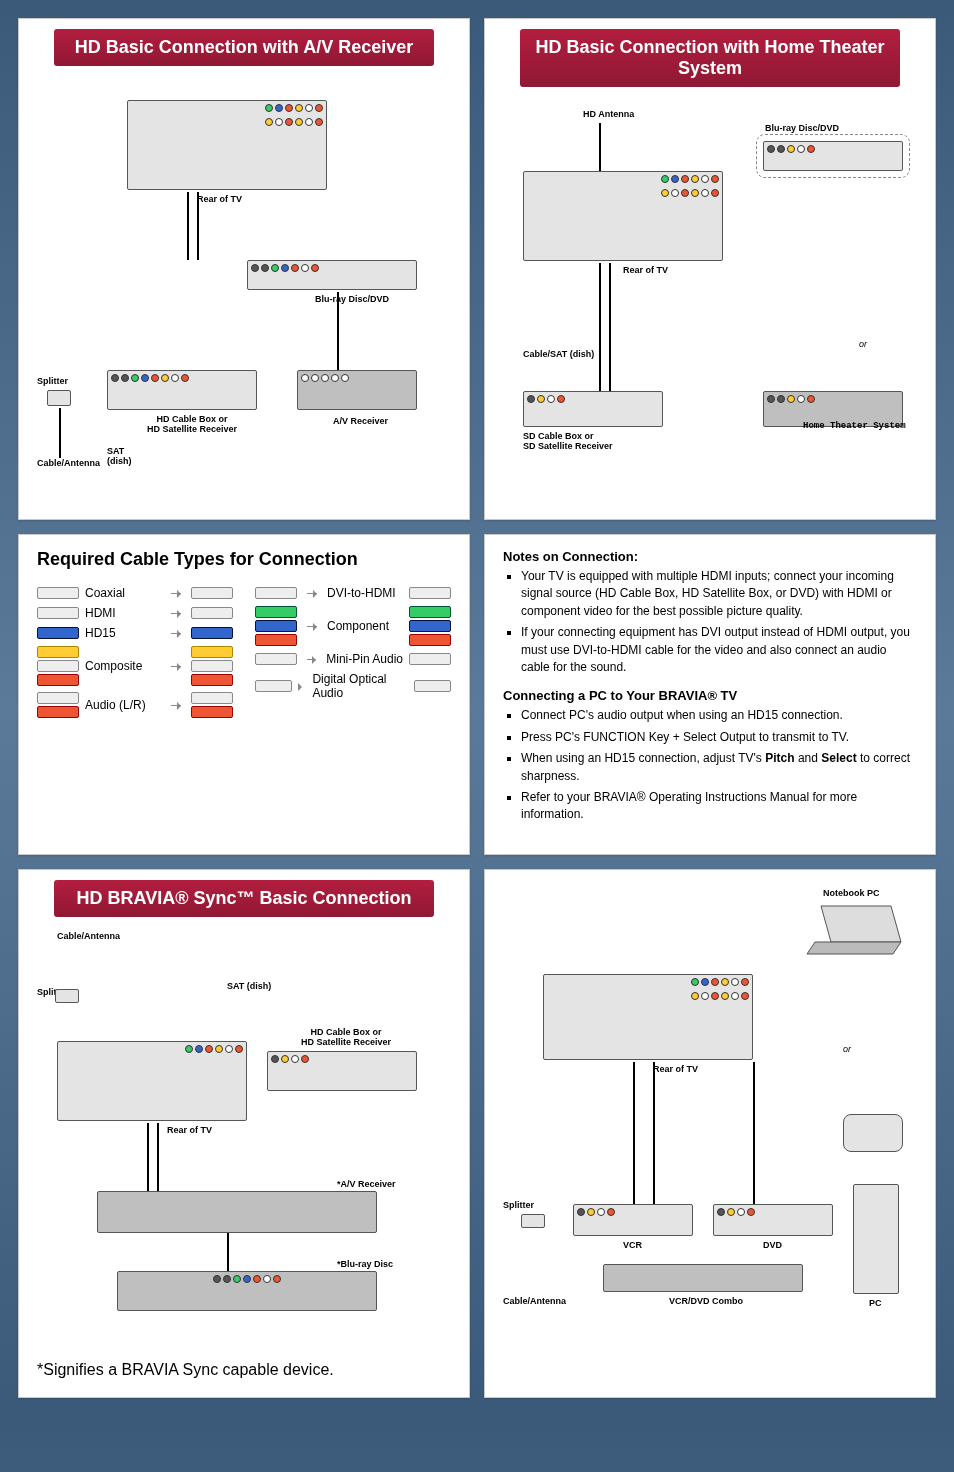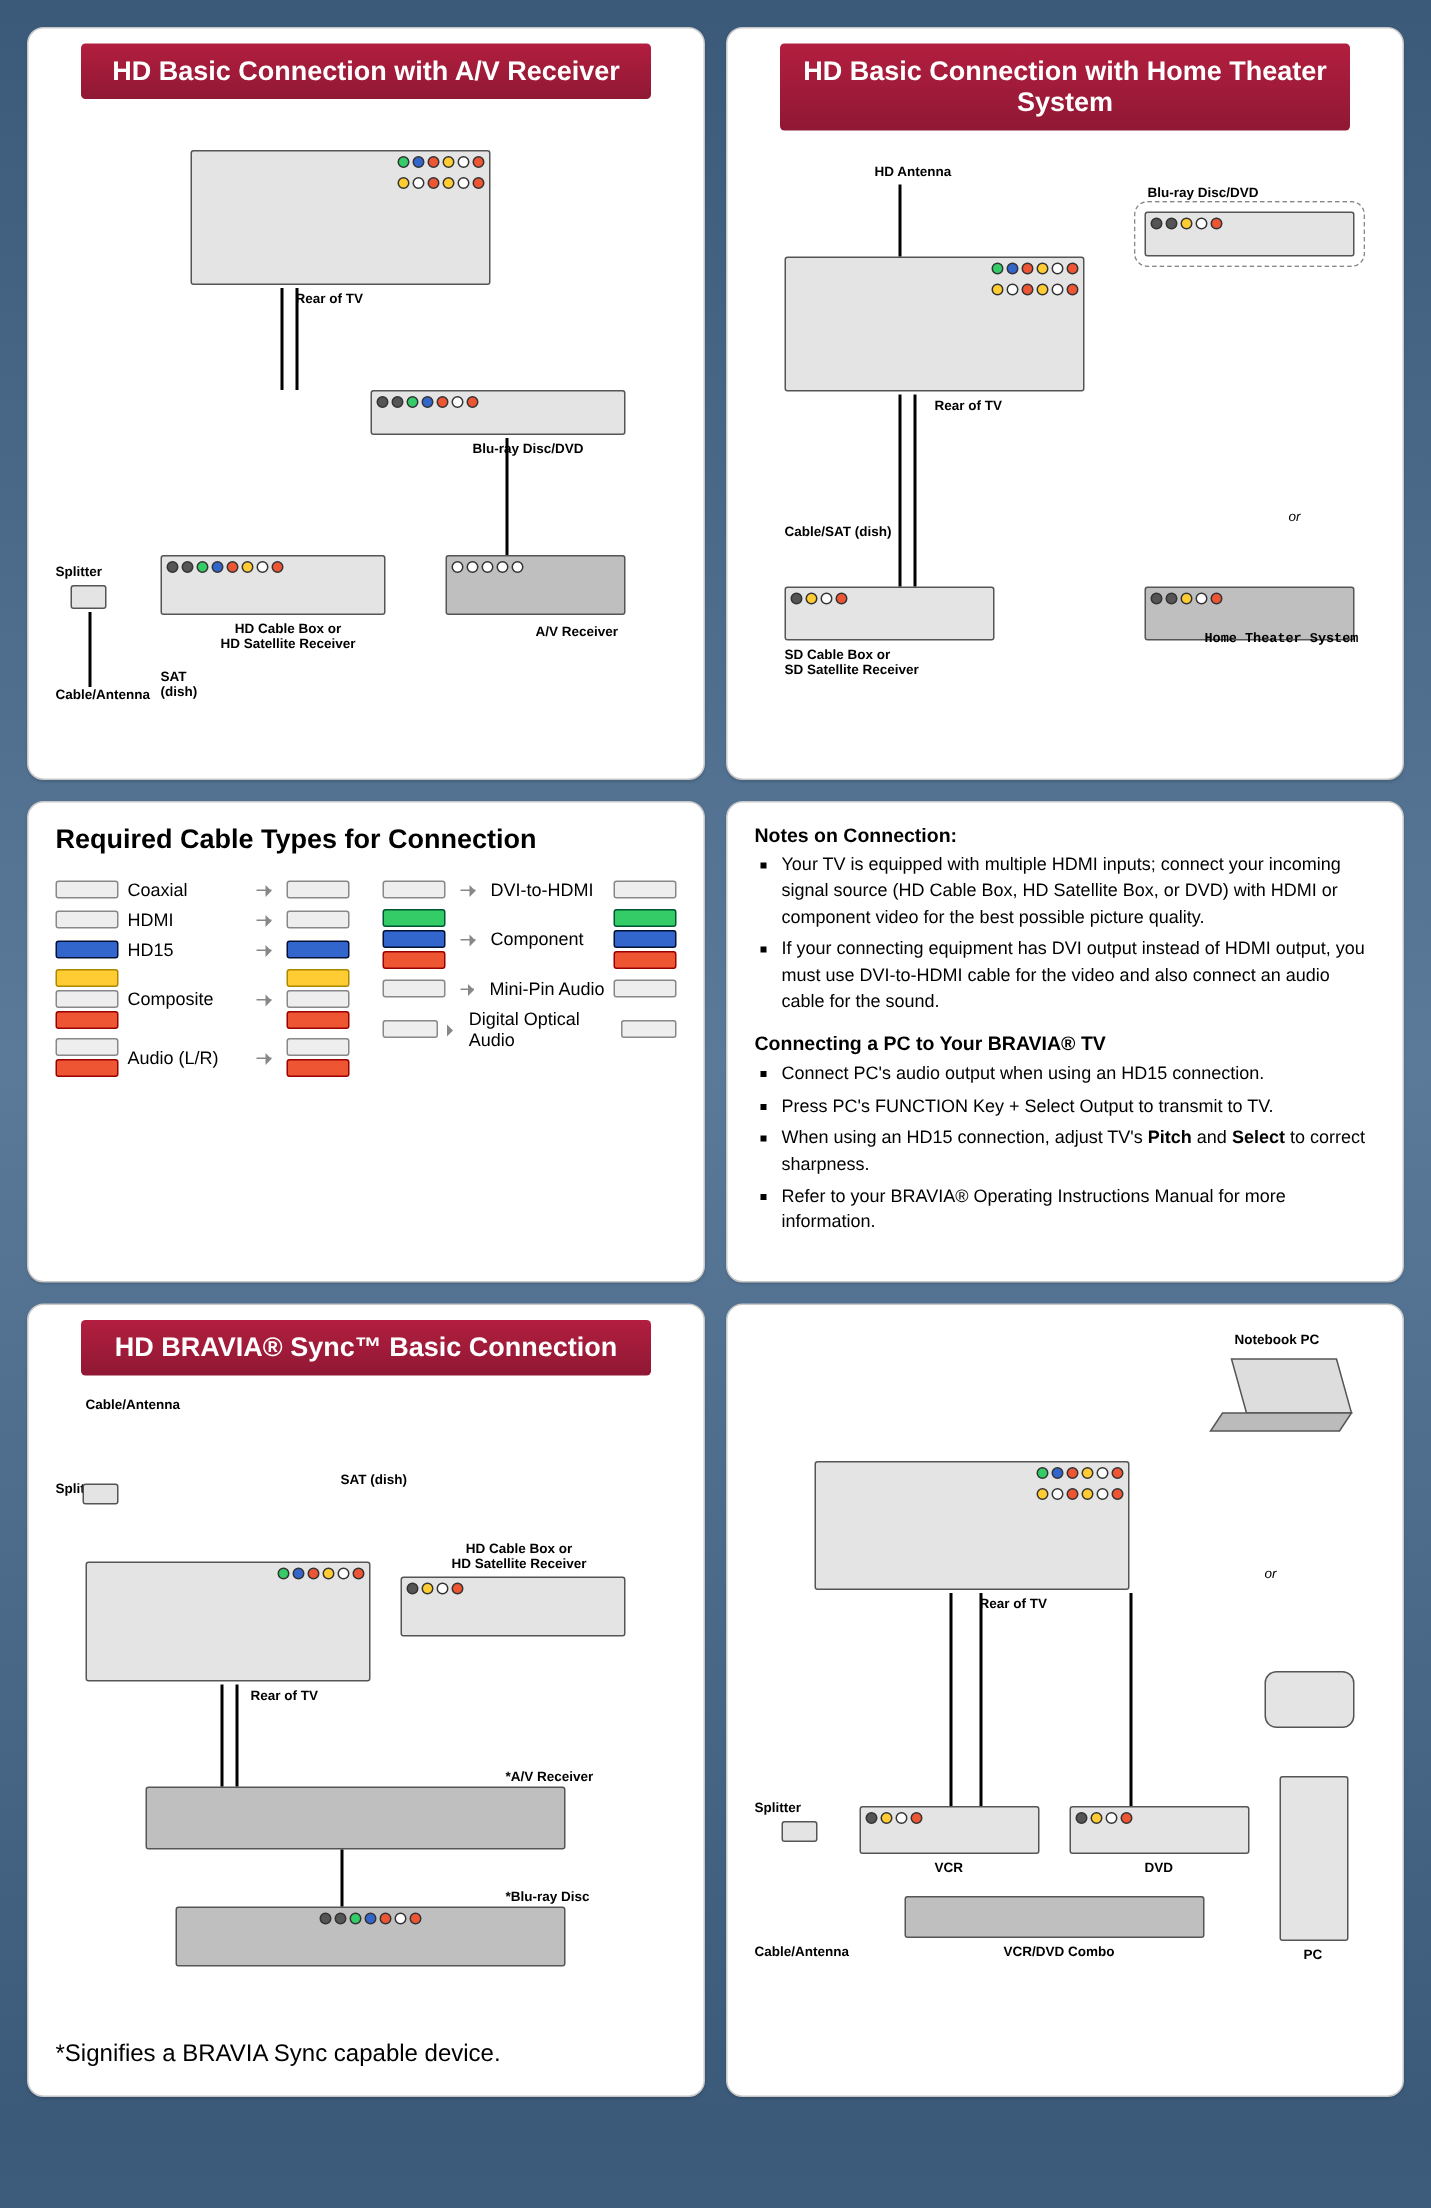--- a/index.html
+++ b/index.html
@@ -10,21 +10,21 @@
     width: 954px;
   }
   .page {
     display: grid;
     grid-template-columns: 1fr 1fr;
     gap: 14px;
   }
   .card {
     background: #fff;
     border: 1px solid #c8c8c8;
-    border-radius: 11px;
+    border-radius: 0;
     box-shadow: 0 1px 2px rgba(0,0,0,.15);
     padding: 14px 18px 18px;
     position: relative;
   }
   .title-bar {
     background: linear-gradient(#b31e3f, #8f1834);
     color: #fff;
     font-weight: bold;
     font-size: 18px;
     text-align: center;
@@ -139,21 +139,21 @@
 
       <div class="dev dark" style="left:260px; top:290px; width:120px; height:40px;">
         <div class="ports-row">
             <span class="port p-wht"></span>
             <span class="port p-wht"></span>
             <span class="port p-wht"></span>
           <span class="port p-wht"></span>
             <span class="port p-wht"></span>
           </div>
       </div>
-      <span class="dlabel" style="left:320px; top:336px;">A/V Receiver</span>
+      <span class="dlabel" style="left:296px; top:336px;">A/V Receiver</span>
 
       <div class="dev" style="left:10px; top:310px; width:24px; height:16px;"></div>
       <span class="dlabel" style="left:0px; top:296px;">Splitter</span>
       <span class="dlabel" style="left:0px; top:378px;">Cable/Antenna</span>
       <span class="dlabel" style="left:70px; top:366px; white-space:pre;">SAT
 (dish)</span>
 
       <div class="wire v" style="left:150px; top:112px; height:68px;"></div>
       <div class="wire v" style="left:160px; top:112px; height:68px;"></div>
       <div class="wire v" style="left:300px; top:212px; height:78px;"></div>

